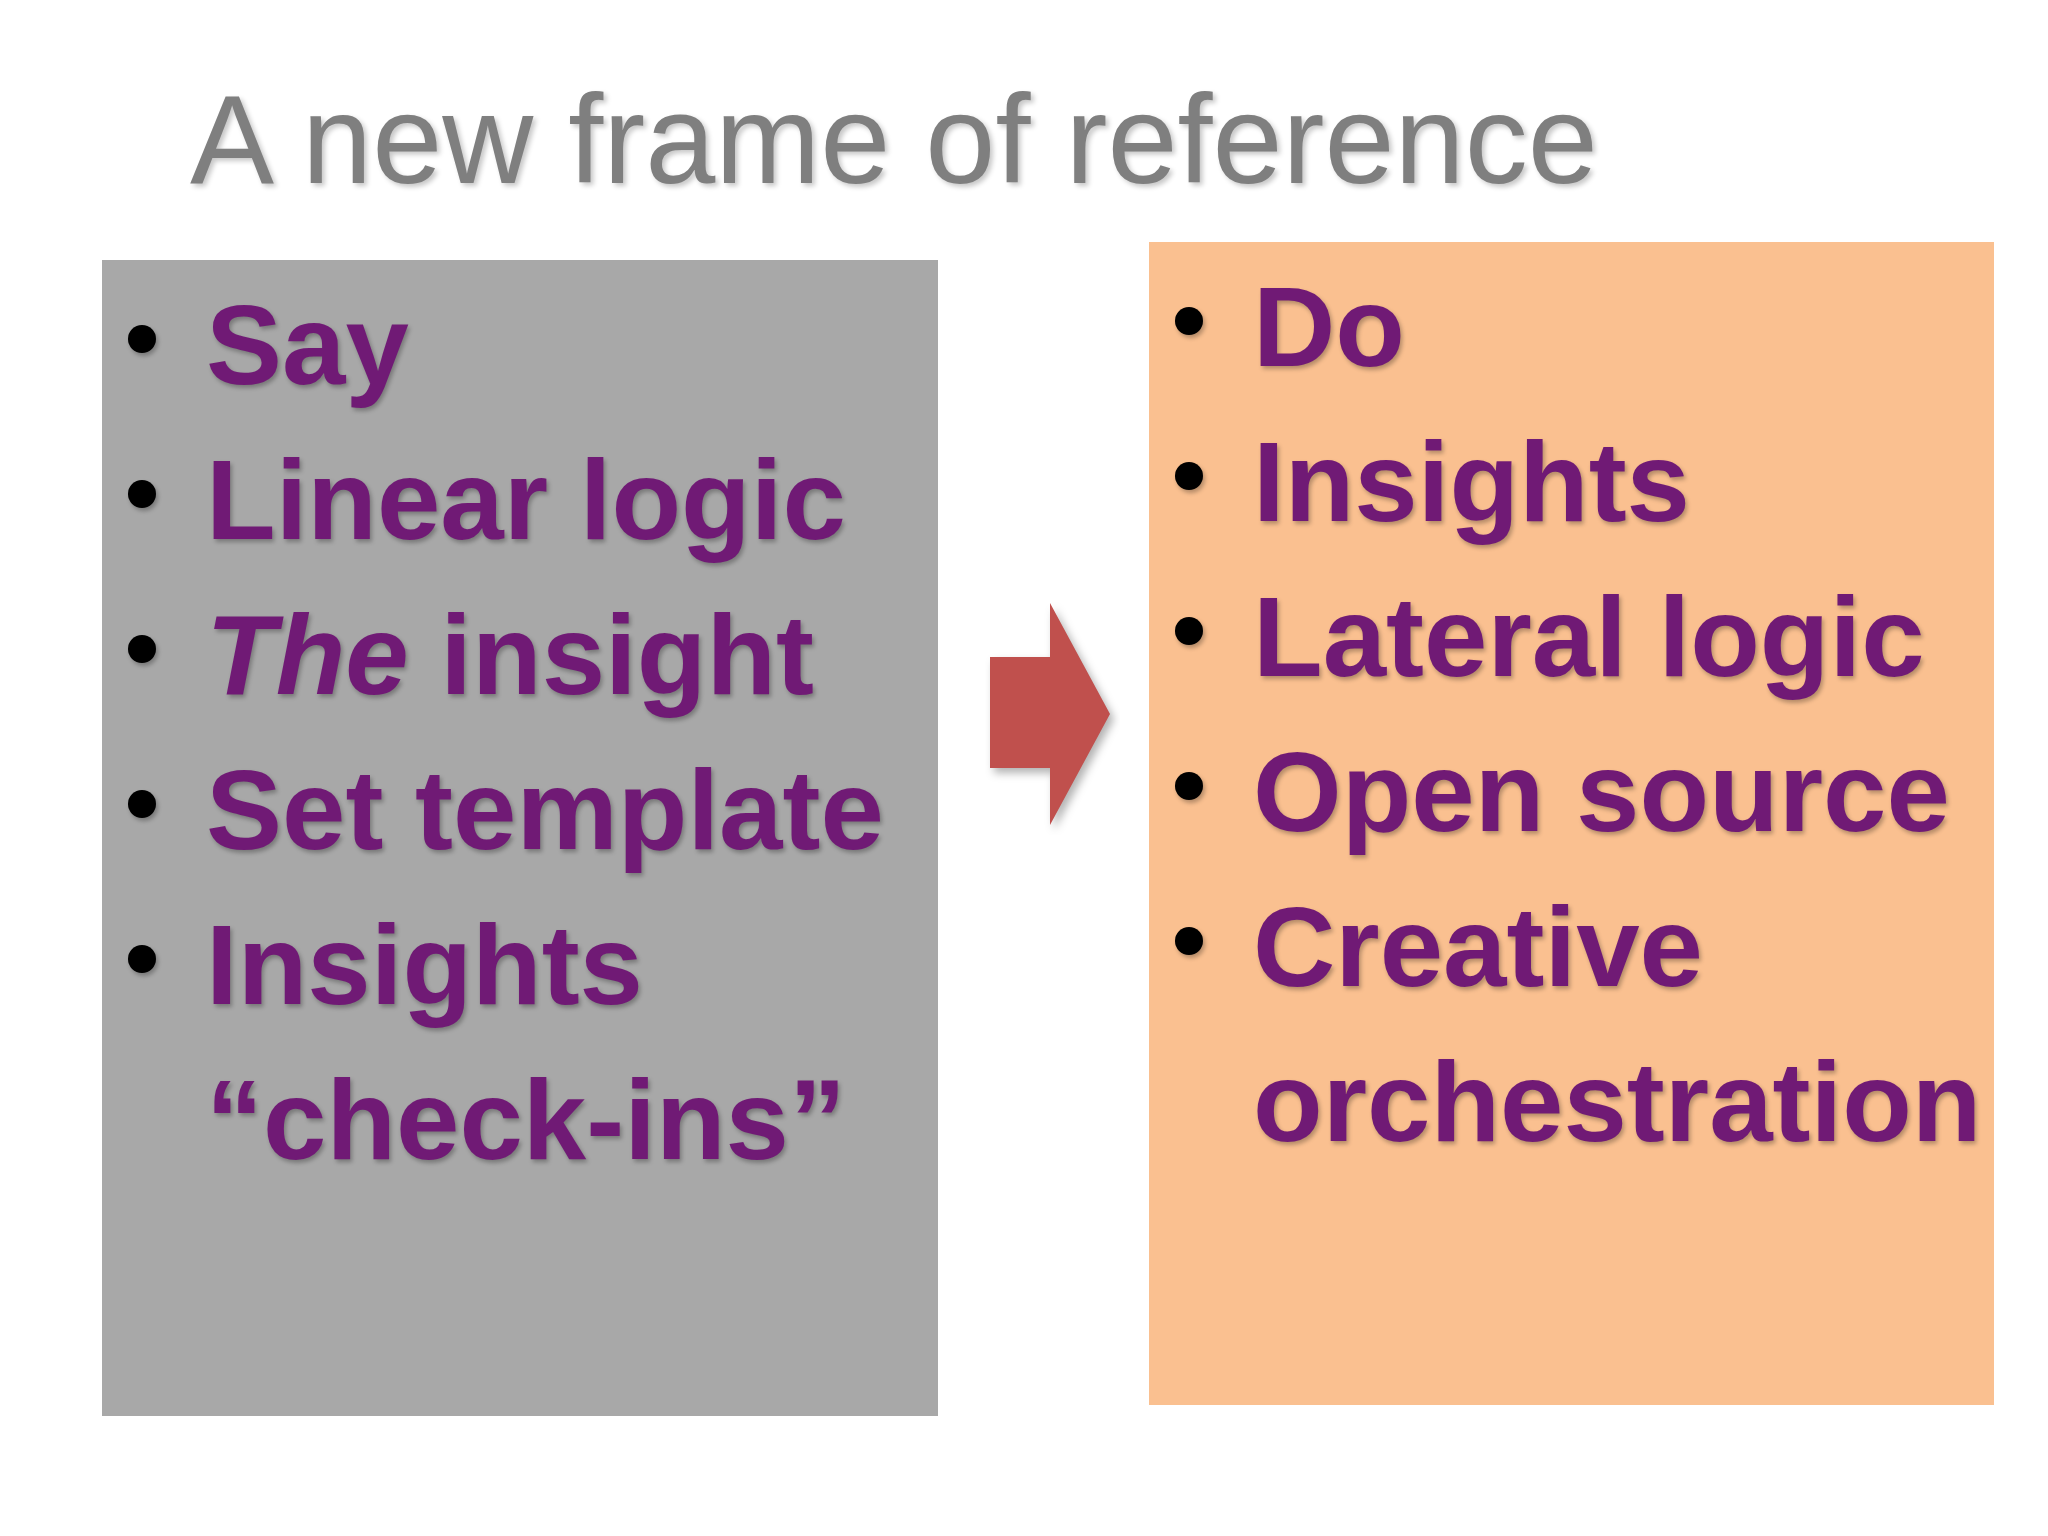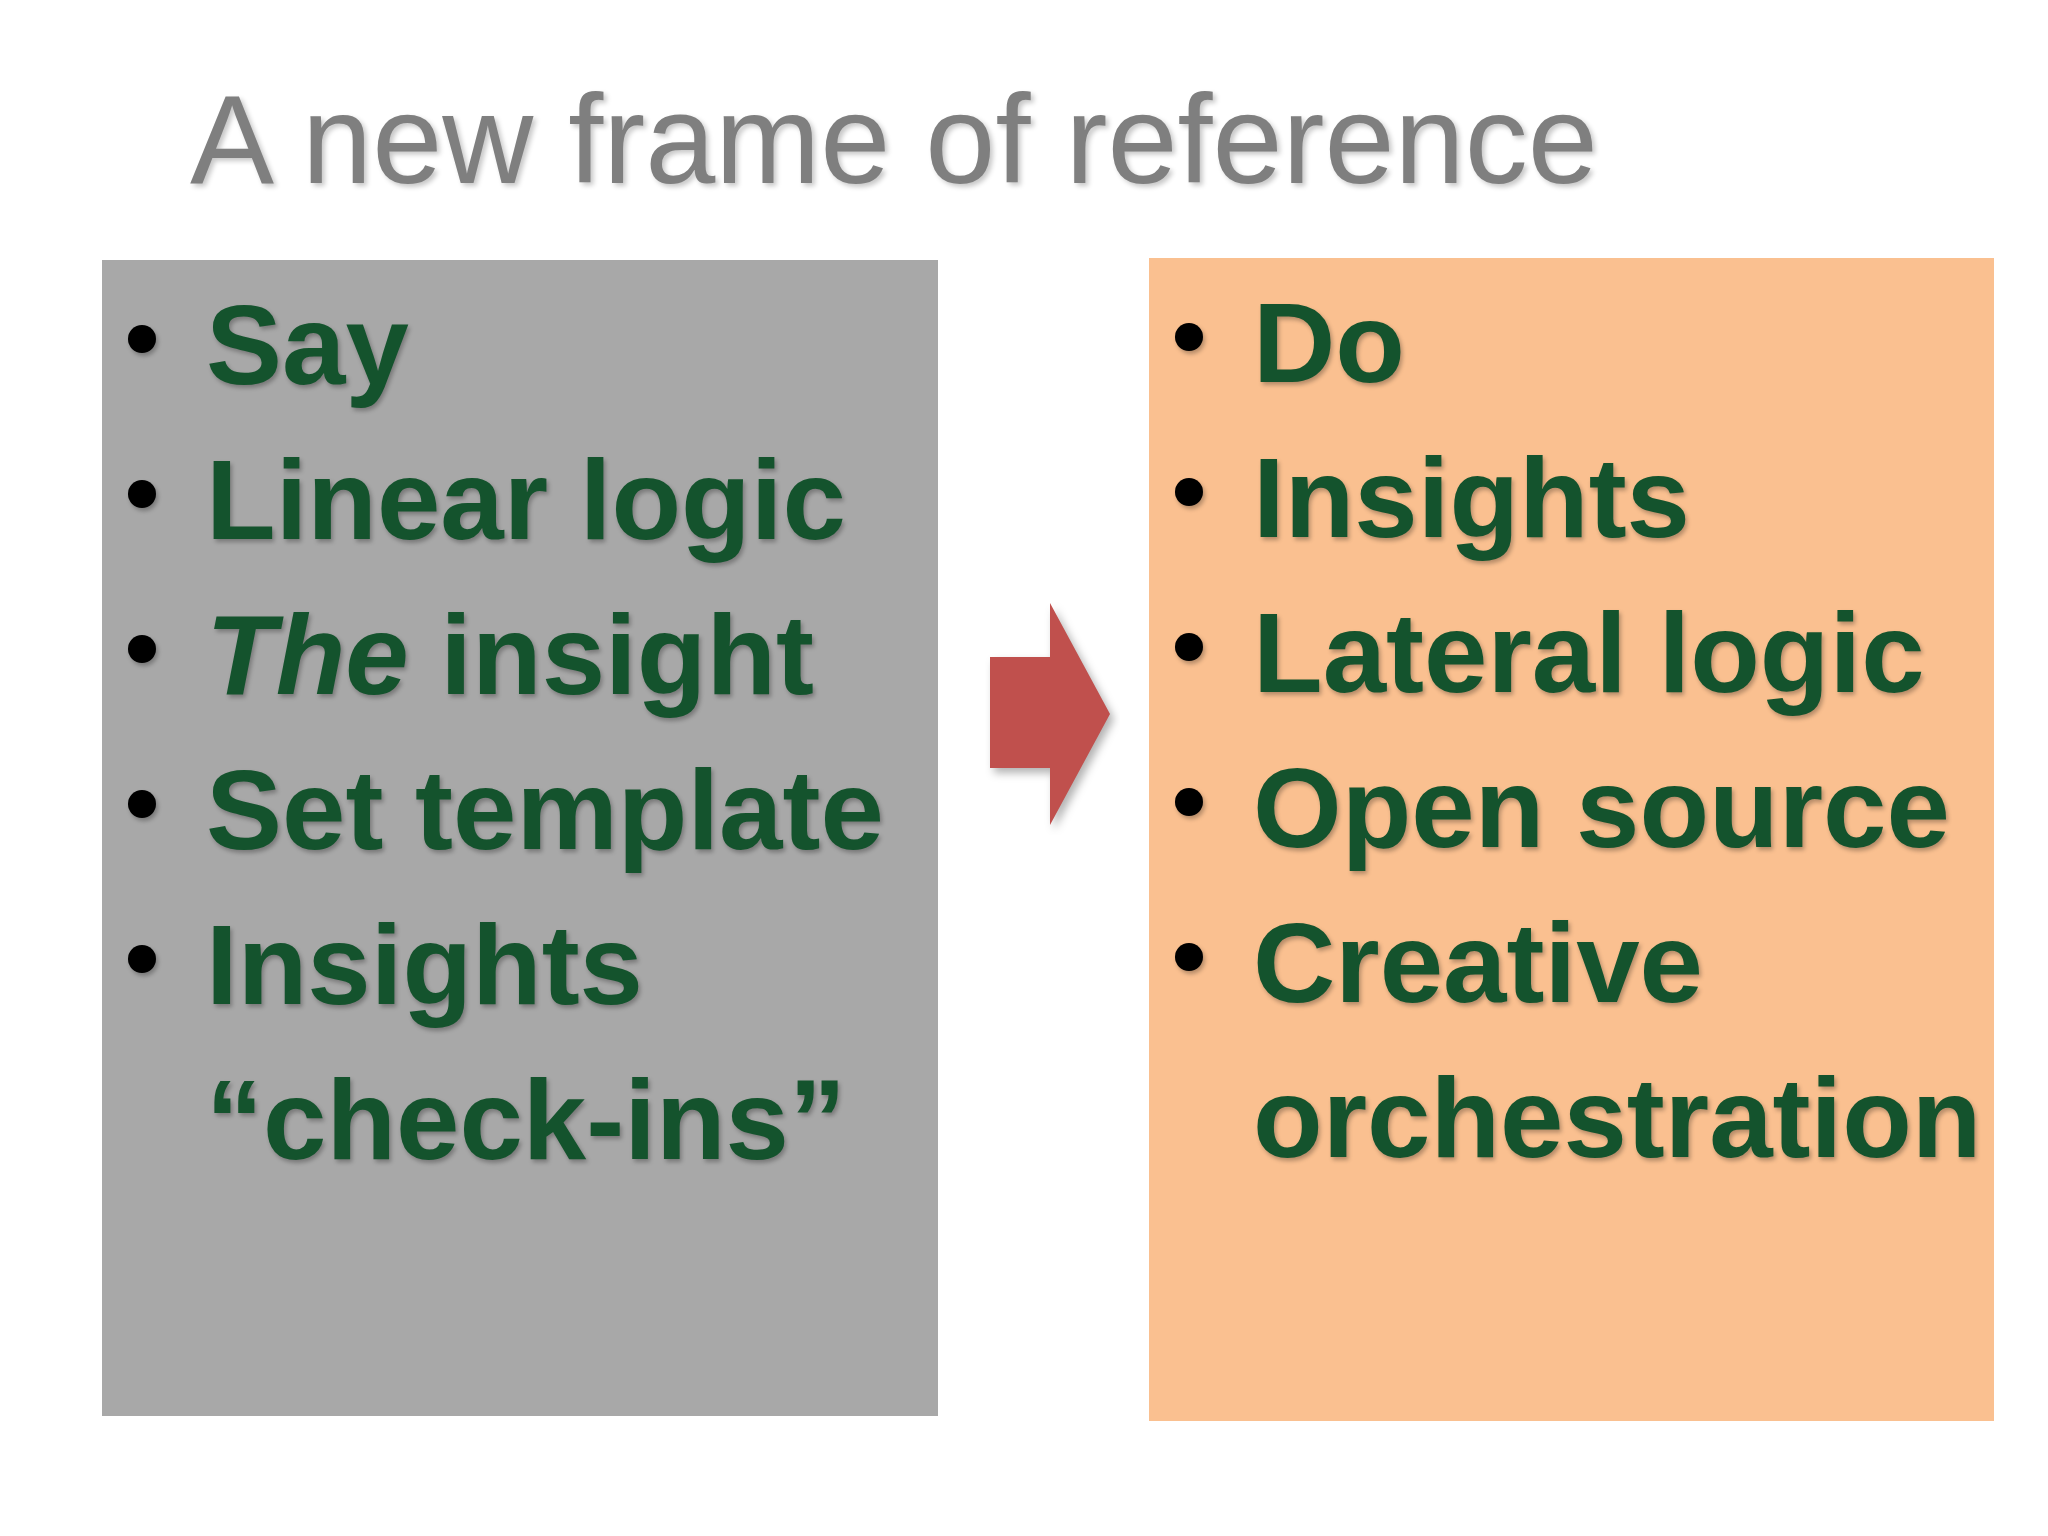--- a/index.html
+++ b/index.html
@@ -33,36 +33,36 @@
     padding: 7px 8px 0 0;
   }
   .panel-left {
     left: 102px;
     top: 260px;
     width: 836px;
     height: 1156px;
   }
   .panel-right {
     left: 1149px;
-    top: 258px;
+    top: 242px;
     width: 845px;
     height: 1163px;
   }
   .bullet-list {
     margin: 0;
     padding: 0;
     list-style: none;
   }
   .bullet-list li {
     position: relative;
     padding-left: 104px;
     font-size: 114px;
     font-weight: 700;
     line-height: 155px;
-    color: #14532d;
+    color: #701a75;
     text-shadow: 2px 3px 4px rgba(0,0,0,0.28);
   }
   .bullet-list li::before {
     content: "";
     position: absolute;
     left: 26px;
     top: 58px;
     width: 28px;
     height: 28px;
     border-radius: 50%;

